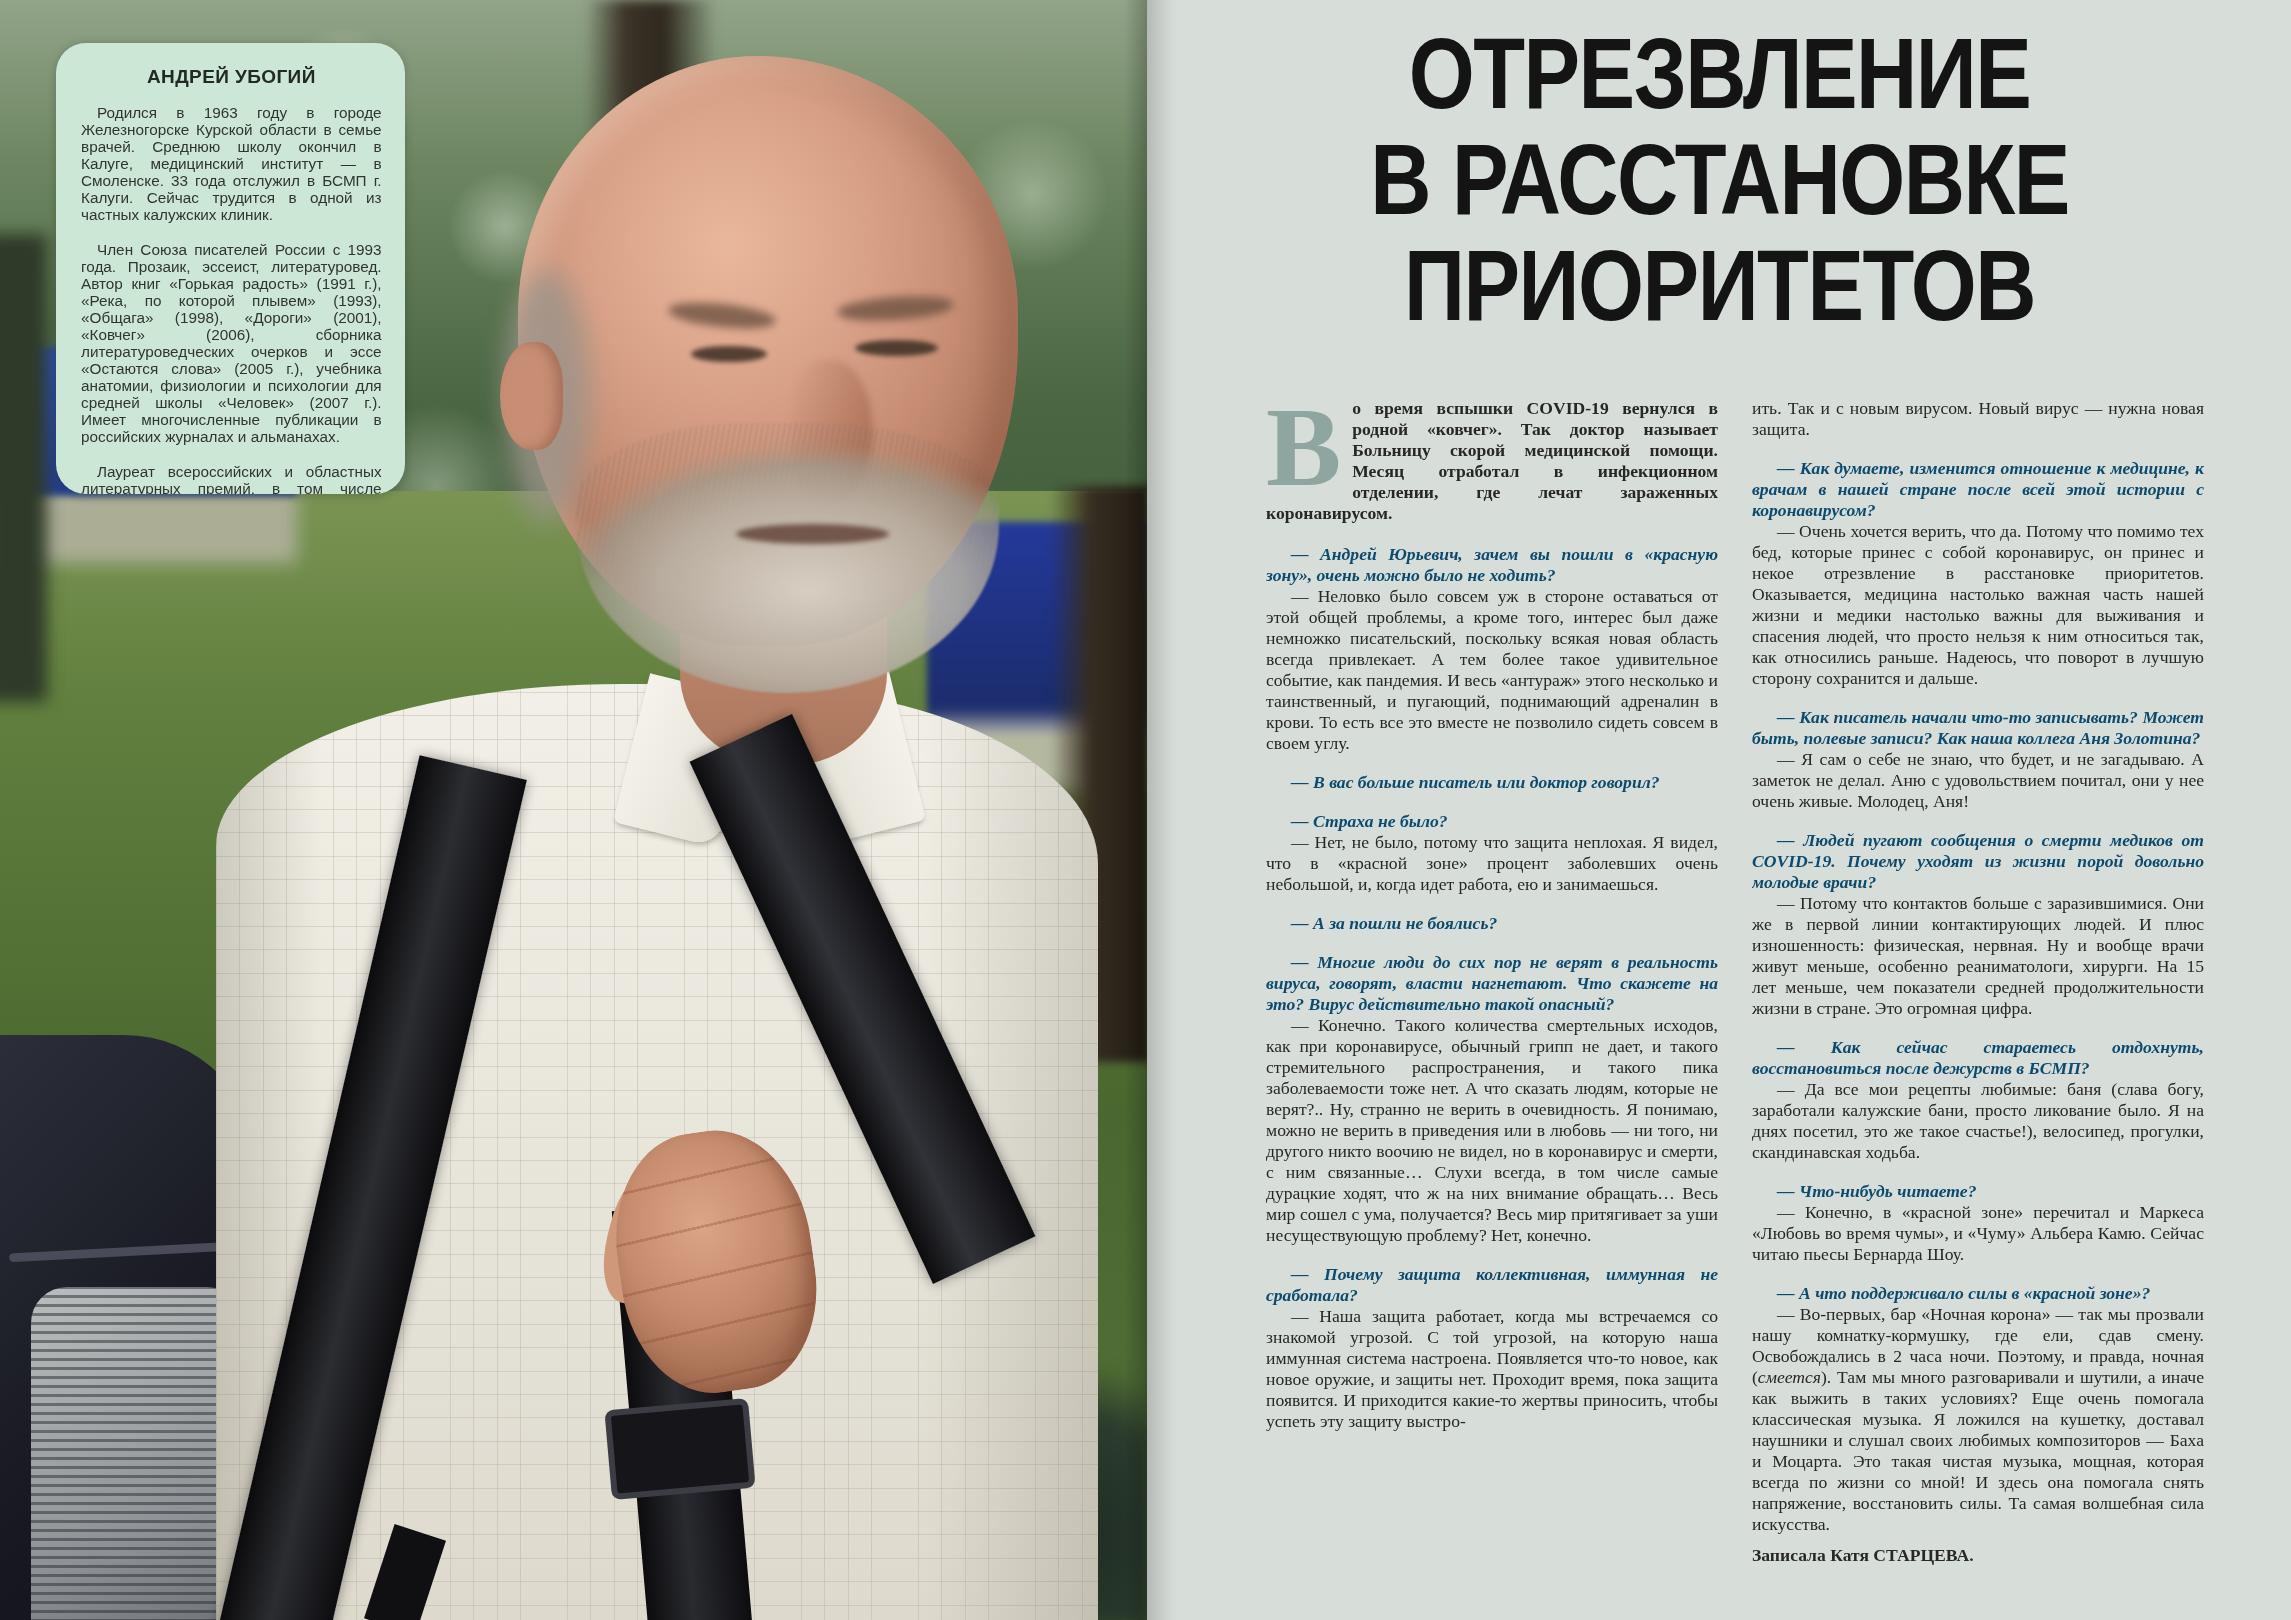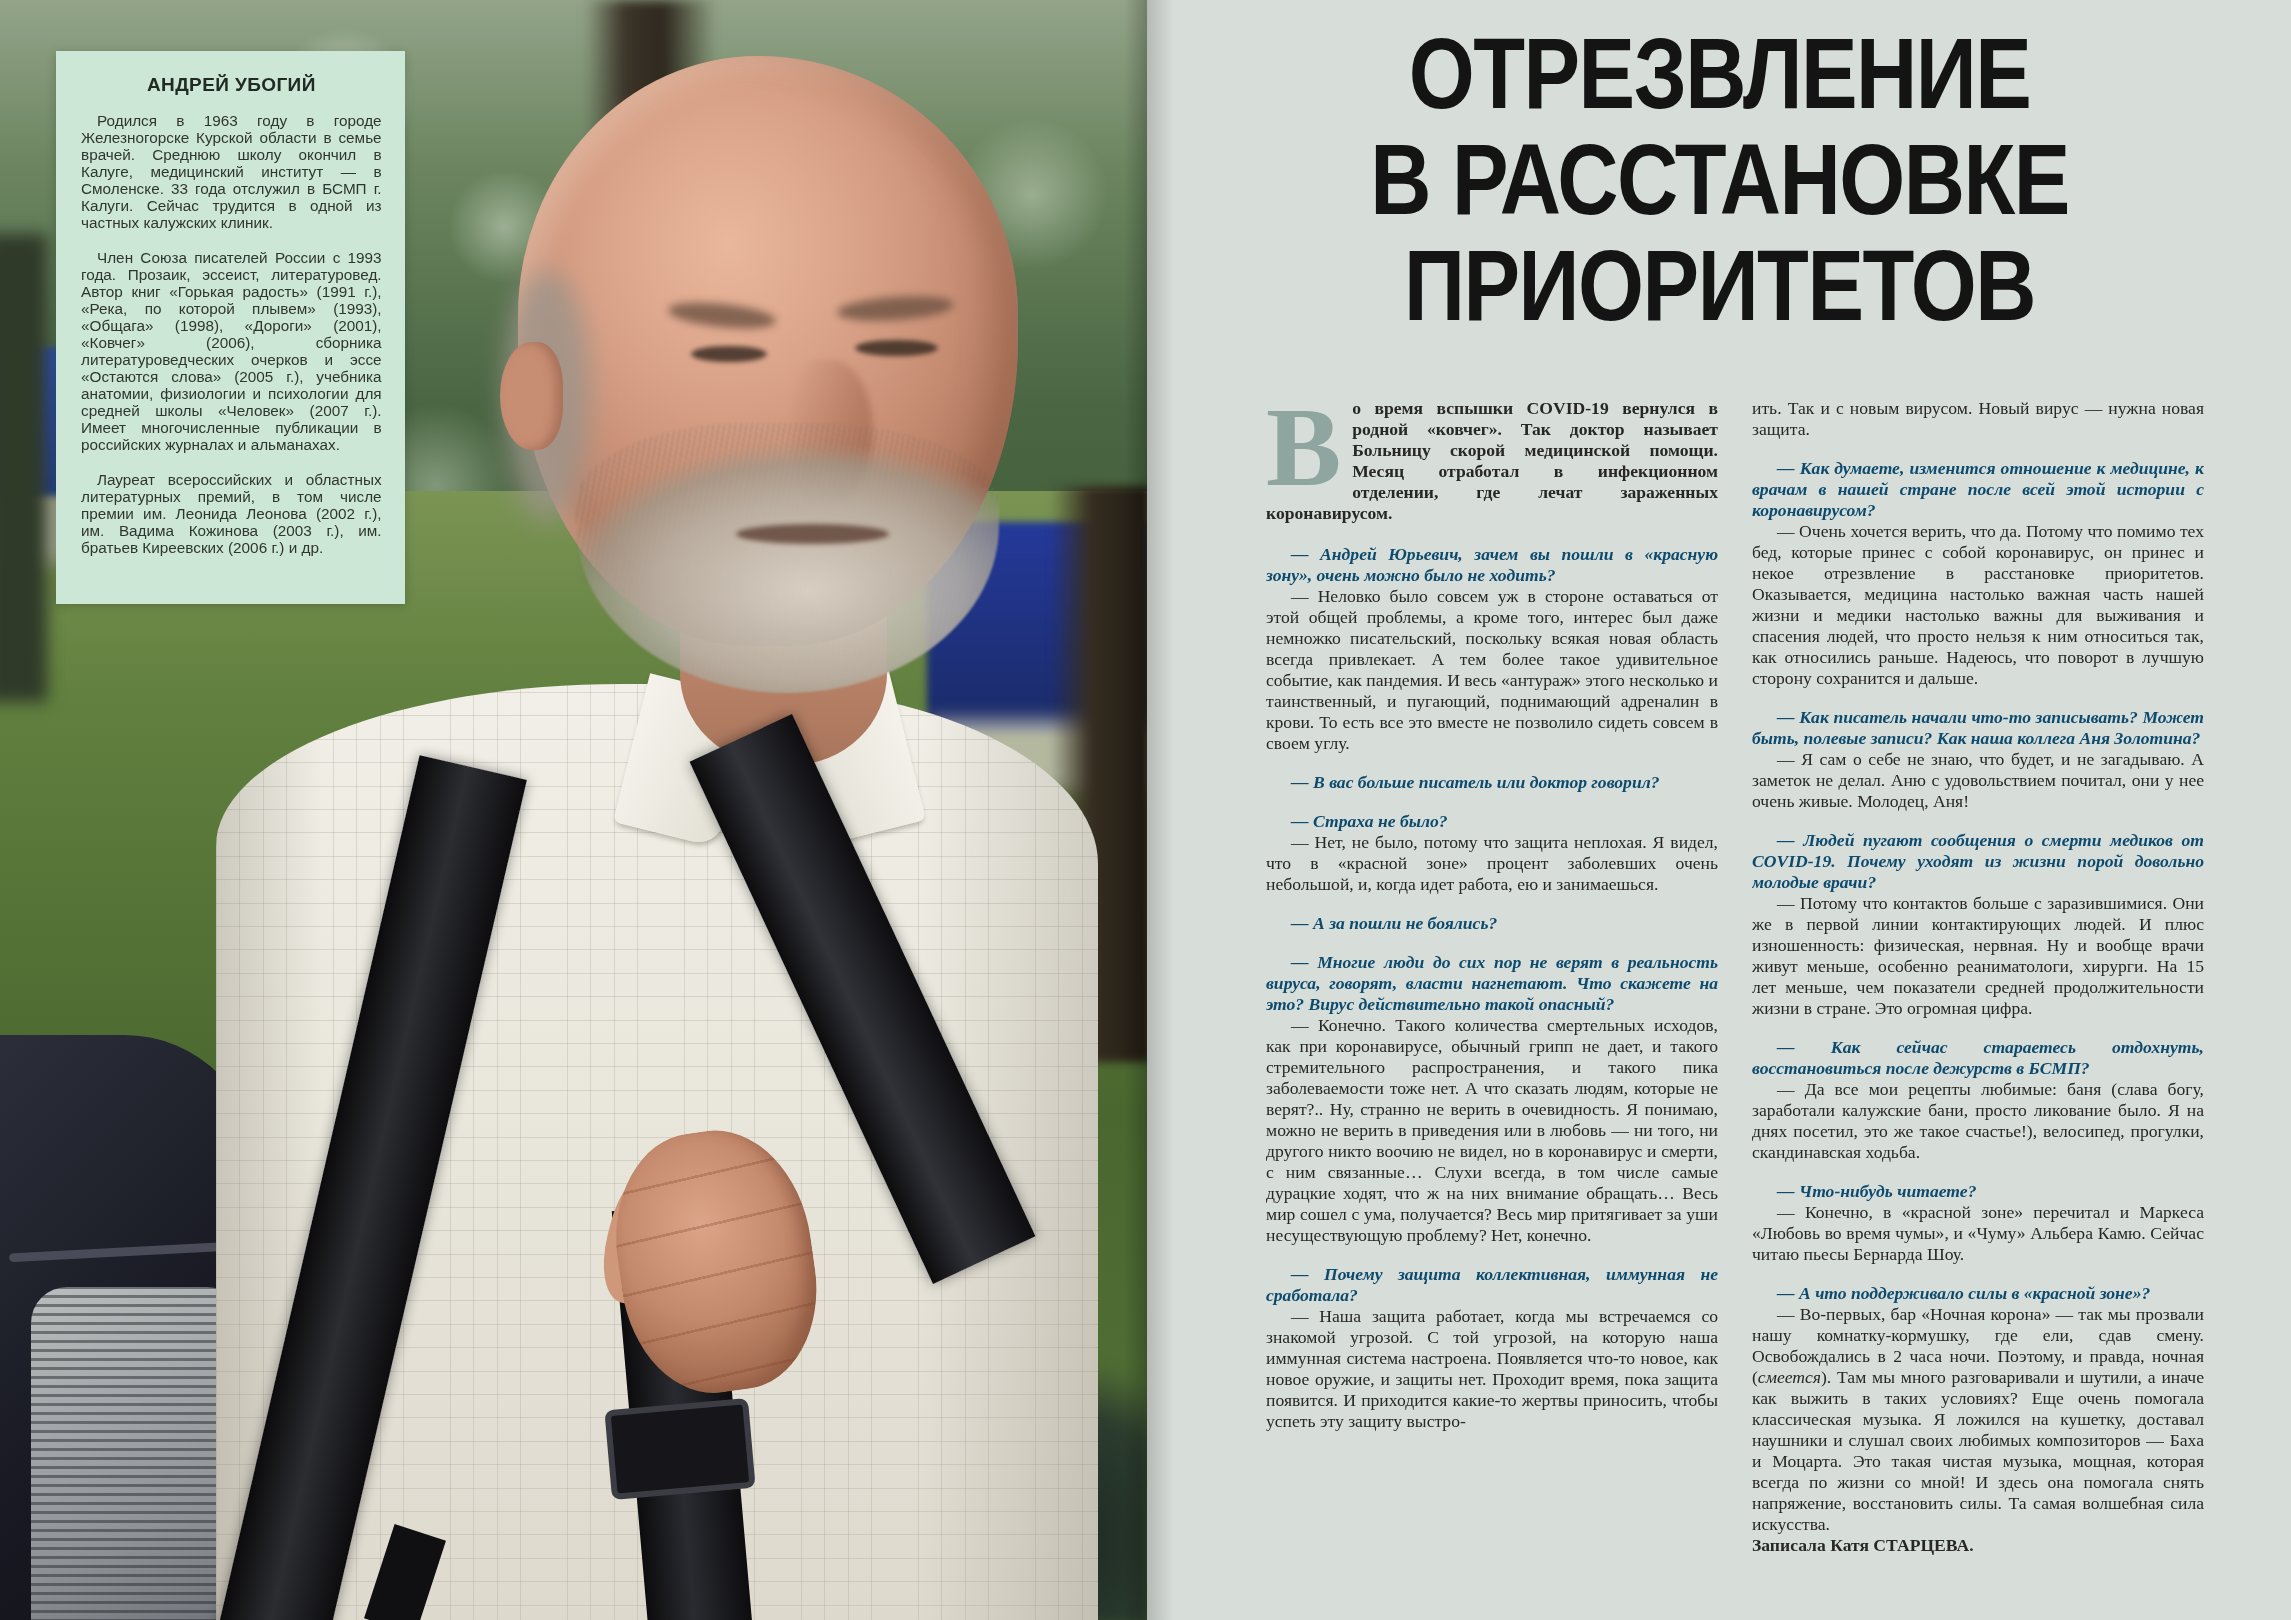--- a/index.html
+++ b/index.html
@@ -86,44 +86,44 @@
     background:linear-gradient(135deg,#2c2f3a,#171821 60%,#101016);}
   .backpack-pocket{position:absolute;left:31px;top:1287px;width:212px;height:335px;border-radius:36px 36px 0 0;
     background:
       repeating-linear-gradient(0deg,rgba(40,42,48,.5) 0 2.7px,transparent 2.7px 9px),
       linear-gradient(160deg,#b9bdbd,#8e9296 70%,#70747a);}
   .backpack-zip{position:absolute;left:9px;top:1247px;width:243px;height:9px;background:#494c58;border-radius:4.5px;transform:rotate(-3deg);}
   .photo-vignette{position:absolute;inset:0;background:radial-gradient(120% 100% at 50% 45%,transparent 70%,rgba(20,30,20,.25) 100%);}
   .photo-fold{position:absolute;right:0;top:0;width:23.4px;height:100%;background:linear-gradient(90deg,rgba(0,0,0,0),rgba(0,0,0,.22));}
 
   
-  .bio-box{position:absolute;left:56px;top:51px;width:349px;height:553px;background:var(--bio-bg);
+  .bio-box{position:absolute;left:56px;top:43px;width:349px;height:451px;background:var(--bio-bg);
     padding:23.4px 23.4px 16px 25px;color:#30362f;font-family:"Liberation Sans","DejaVu Sans",sans-serif;overflow:hidden;
-    box-shadow:0 1.8px 9px rgba(20,40,25,.25);}
+    box-shadow:0 1.8px 9px rgba(20,40,25,.25);border-radius:30px;}
   .bio-title{font-size:19px;font-weight:bold;text-align:center;letter-spacing:0.4px;margin-bottom:16px;color:#222a24;}
   .bio-box p{font-size:15.3px;line-height:17px;text-align:justify;text-indent:16px;margin-bottom:18px;}
 
   
   .text-page{position:absolute;left:1147px;top:0;width:1145px;height:1620px;background:var(--page-bg);overflow:hidden;}
   .text-page::before{content:"";position:absolute;left:0;top:0;width:27px;height:100%;background:linear-gradient(90deg,rgba(0,0,0,.16),rgba(0,0,0,0));}
   .headline{position:absolute;left:0;right:0;top:20px;text-align:center;color:var(--title-ink);
     font-family:"Liberation Sans","DejaVu Sans",sans-serif;font-weight:bold;}
   .headline .line{display:block;font-size:101px;line-height:106px;letter-spacing:-1.8px;transform:scaleX(.84);transform-origin:50% 0;white-space:nowrap;}
 
   .col{position:absolute;top:398px;width:452px;height:1199px;overflow:hidden;color:var(--ink);}
   .col-1{left:119px;}
   .col-2{left:605px;}
   .col p{font-size:17.6px;line-height:21px;text-align:justify;}
   .col p.q{font-weight:bold;font-style:italic;text-indent:25px;margin-top:18px;color:#0c4a6e;}
   .col p.a{text-indent:25px;}
   .col p.cont{text-indent:0;}
   .intro{font-weight:bold;font-size:19px;line-height:23.4px;text-align:justify;margin-bottom:20px;}
   .dropcap{float:left;font-weight:bold;font-size:113px;line-height:.78;padding:5.4px 10.8px 0 0;color:var(--dropcap);font-family:"Liberation Serif","DejaVu Serif",serif;}
   .it{font-style:italic;}
-  .byline{font-weight:bold;text-align:right;margin-top:0;font-size:17.6px;line-height:21px;}
+  .byline{font-weight:bold;text-align:right;margin-top:10px;font-size:17.6px;line-height:21px;}
 </style>
 </head>
 <body>
 
 <div class="spread">
 
   <div class="photo-page">
     <div class="photo-bg"></div>
     <div class="grass"></div>
     <div class="path-left"></div>

